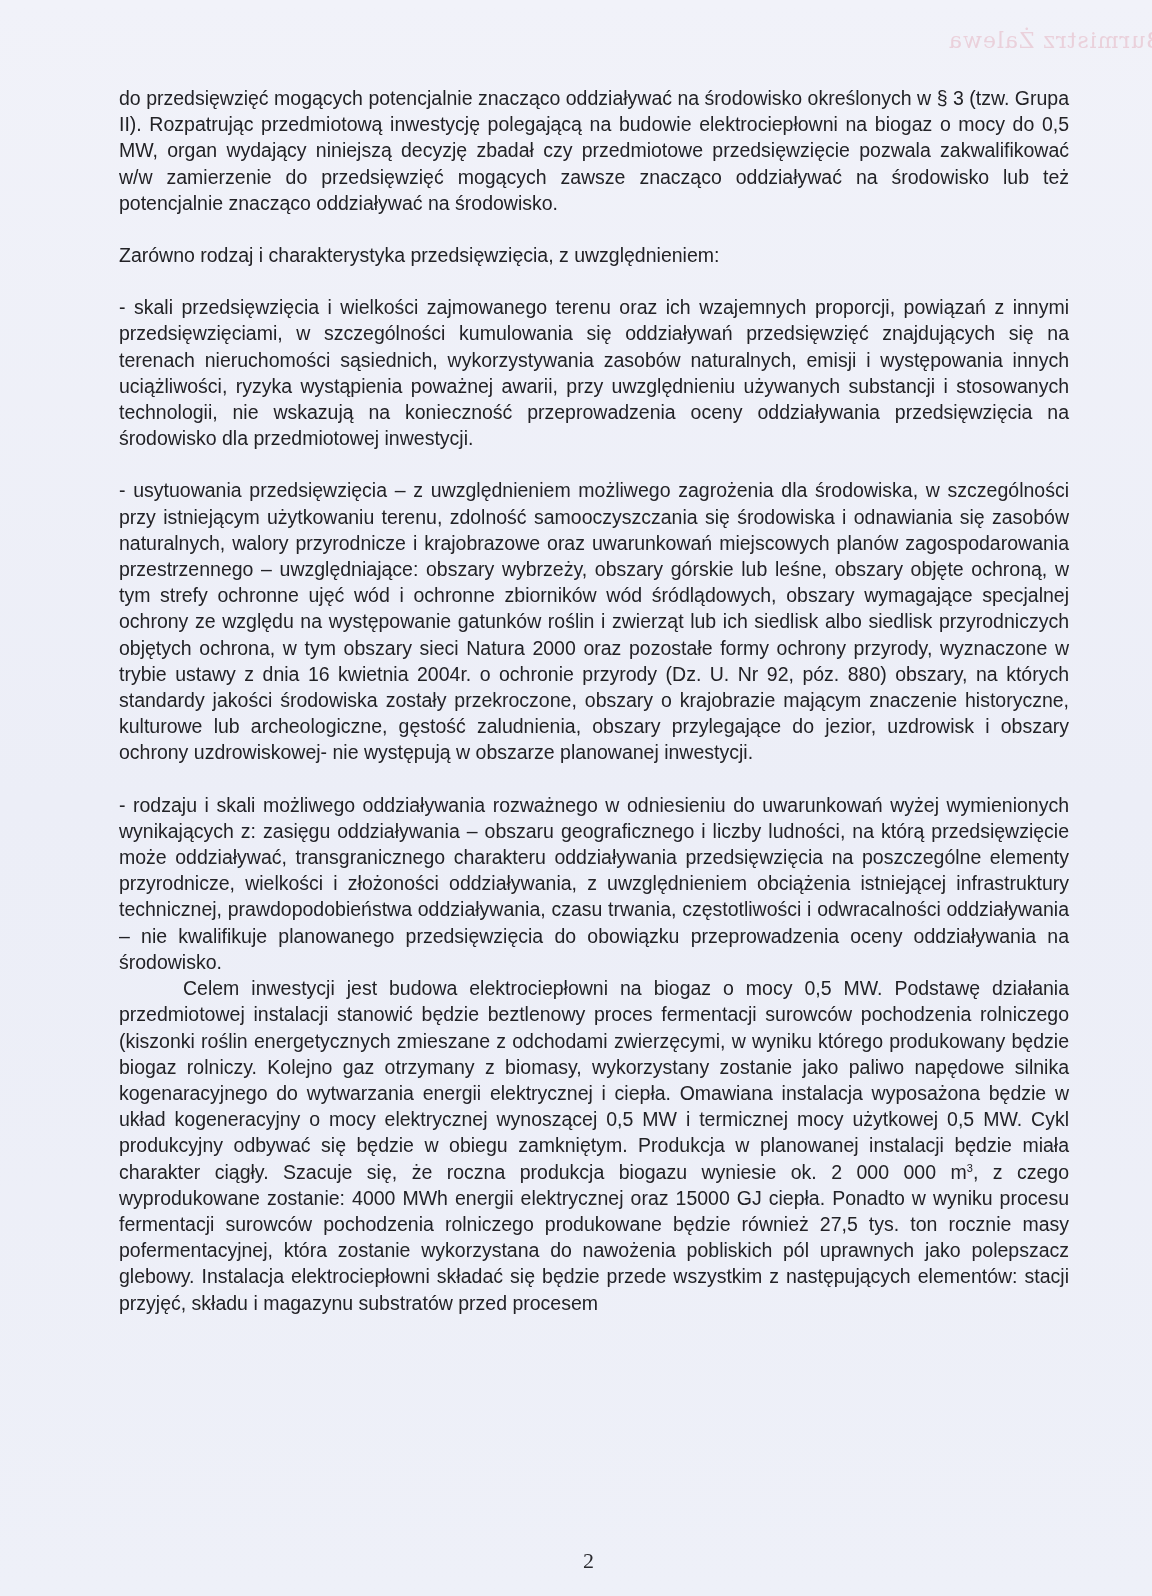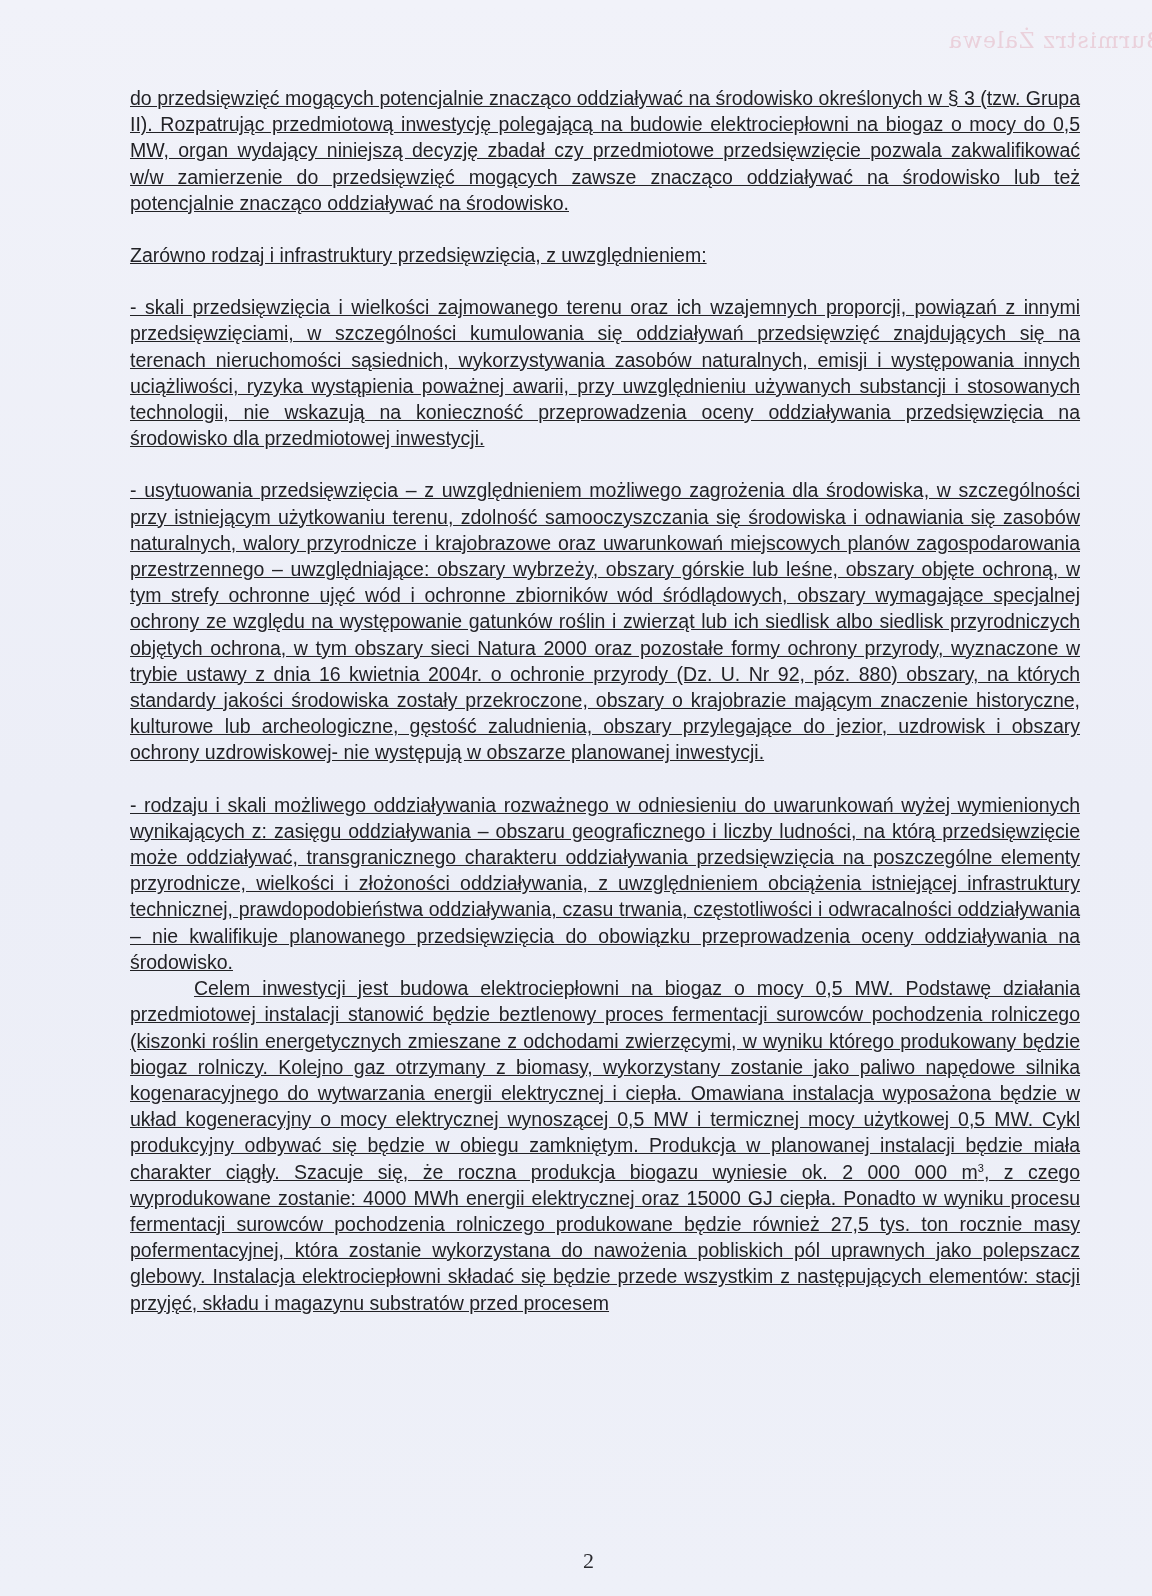--- a/index.html
+++ b/index.html
@@ -14,42 +14,42 @@
     position: absolute; left: 0; top: 0; width: 1152px; height: 1596px;
     background: linear-gradient(180deg, #f1f2f9 0%, #eceef7 50%, #eef0f8 100%);
   }
   .stamp {
     position: absolute; right: -10px; top: 28px;
     font-family: "DejaVu Serif", serif; font-size: 22px;
     color: #e9c9d4; transform: scaleX(-1); letter-spacing: 1px;
     opacity: 0.8;
   }
   .content {
-    position: absolute; left: 130px; top: 85px; width: 950px;
-    font-size: 19.5px; line-height: 26.2px; text-decoration: underline;
+    position: absolute; left: 119px; top: 85px; width: 950px;
+    font-size: 19.5px; line-height: 26.2px;
   }
   .para { margin: 0; text-align: justify; text-align-last: left; }
   .gap { height: 26px; }
   .indent { text-indent: 64px; }
   sup { font-size: 11px; line-height: 0; }
   .page-number {
     position: absolute; left: 583px; top: 1548px;
     font-family: "Liberation Serif", serif; font-size: 22px; color: #2a2a2e;
   }
 </style>
 </head>
 <body>
 
 <div class="page">
   <div class="stamp">Burmistrz Żalewa</div>
 
   <div class="content">
     <p class="para">do przedsięwzięć mogących potencjalnie znacząco oddziaływać na środowisko określonych w § 3 (tzw. Grupa II). Rozpatrując przedmiotową inwestycję polegającą na budowie elektrociepłowni na biogaz o mocy do 0,5 MW, organ wydający niniejszą decyzję zbadał czy przedmiotowe przedsięwzięcie pozwala zakwalifikować w/w zamierzenie do przedsięwzięć mogących zawsze znacząco oddziaływać na środowisko lub też potencjalnie znacząco oddziaływać na środowisko.</p>
     <div class="gap"></div>
-    <p class="para">Zarówno rodzaj i infrastruktury przedsięwzięcia, z uwzględnieniem:</p>
+    <p class="para">Zarówno rodzaj i charakterystyka przedsięwzięcia, z uwzględnieniem:</p>
     <div class="gap"></div>
     <p class="para">- skali przedsięwzięcia i wielkości zajmowanego terenu oraz ich wzajemnych proporcji, powiązań z innymi przedsięwzięciami, w szczególności kumulowania się oddziaływań przedsięwzięć znajdujących się na terenach nieruchomości sąsiednich, wykorzystywania zasobów naturalnych, emisji i występowania innych uciążliwości, ryzyka wystąpienia poważnej awarii, przy uwzględnieniu używanych substancji i stosowanych technologii, nie wskazują na konieczność przeprowadzenia oceny oddziaływania przedsięwzięcia na środowisko dla przedmiotowej inwestycji.</p>
     <div class="gap"></div>
     <p class="para">- usytuowania przedsięwzięcia – z uwzględnieniem możliwego zagrożenia dla środowiska, w szczególności przy istniejącym użytkowaniu terenu, zdolność samooczyszczania się środowiska i odnawiania się zasobów naturalnych, walory przyrodnicze i krajobrazowe oraz uwarunkowań miejscowych planów zagospodarowania przestrzennego – uwzględniające: obszary wybrzeży, obszary górskie lub leśne, obszary objęte ochroną, w tym strefy ochronne ujęć wód i ochronne zbiorników wód śródlądowych, obszary wymagające specjalnej ochrony ze względu na występowanie gatunków roślin i zwierząt lub ich siedlisk albo siedlisk przyrodniczych objętych ochrona, w tym obszary sieci Natura 2000 oraz pozostałe formy ochrony przyrody, wyznaczone w trybie ustawy z dnia 16 kwietnia 2004r. o ochronie przyrody (Dz. U. Nr 92, póz. 880) obszary, na których standardy jakości środowiska zostały przekroczone, obszary o krajobrazie mającym znaczenie historyczne, kulturowe lub archeologiczne, gęstość zaludnienia, obszary przylegające do jezior, uzdrowisk i obszary ochrony uzdrowiskowej- nie występują w obszarze planowanej inwestycji.</p>
     <div class="gap"></div>
     <p class="para">- rodzaju i skali możliwego oddziaływania rozważnego w odniesieniu do uwarunkowań wyżej wymienionych wynikających z: zasięgu oddziaływania – obszaru geograficznego i liczby ludności, na którą przedsięwzięcie może oddziaływać, transgranicznego charakteru oddziaływania przedsięwzięcia na poszczególne elementy przyrodnicze, wielkości i złożoności oddziaływania, z uwzględnieniem obciążenia istniejącej infrastruktury technicznej, prawdopodobieństwa oddziaływania, czasu trwania, częstotliwości i odwracalności oddziaływania – nie kwalifikuje planowanego przedsięwzięcia do obowiązku przeprowadzenia oceny oddziaływania na środowisko.</p>
     <p class="para indent"><span>Celem inwestycji jest budowa elektrociepłowni na biogaz o mocy 0,5 MW. Podstawę działania przedmiotowej instalacji stanowić będzie beztlenowy proces fermentacji surowców pochodzenia rolniczego (kiszonki roślin energetycznych zmieszane z odchodami zwierzęcymi, w wyniku którego produkowany będzie biogaz rolniczy. Kolejno gaz otrzymany z biomasy, wykorzystany zostanie jako paliwo napędowe silnika kogenaracyjnego do wytwarzania energii elektrycznej i ciepła. Omawiana instalacja wyposażona będzie w układ kogeneracyjny o mocy elektrycznej wynoszącej 0,5 MW i termicznej mocy użytkowej 0,5 MW. Cykl produkcyjny odbywać się będzie w obiegu zamkniętym. Produkcja w planowanej instalacji będzie miała charakter ciągły. Szacuje się, że roczna produkcja biogazu wyniesie ok. 2 000 000 m</span><sup>3</sup><span>, z czego wyprodukowane zostanie: 4000 MWh energii elektrycznej oraz 15000 GJ ciepła. Ponadto w wyniku procesu fermentacji surowców pochodzenia rolniczego produkowane będzie również 27,5 tys. ton rocznie masy pofermentacyjnej, która zostanie wykorzystana do nawożenia pobliskich pól uprawnych jako polepszacz glebowy. Instalacja elektrociepłowni składać się będzie przede wszystkim z następujących elementów: stacji przyjęć, składu i magazynu substratów przed procesem</span></p>
   </div>
 
   <div class="page-number">2</div>

